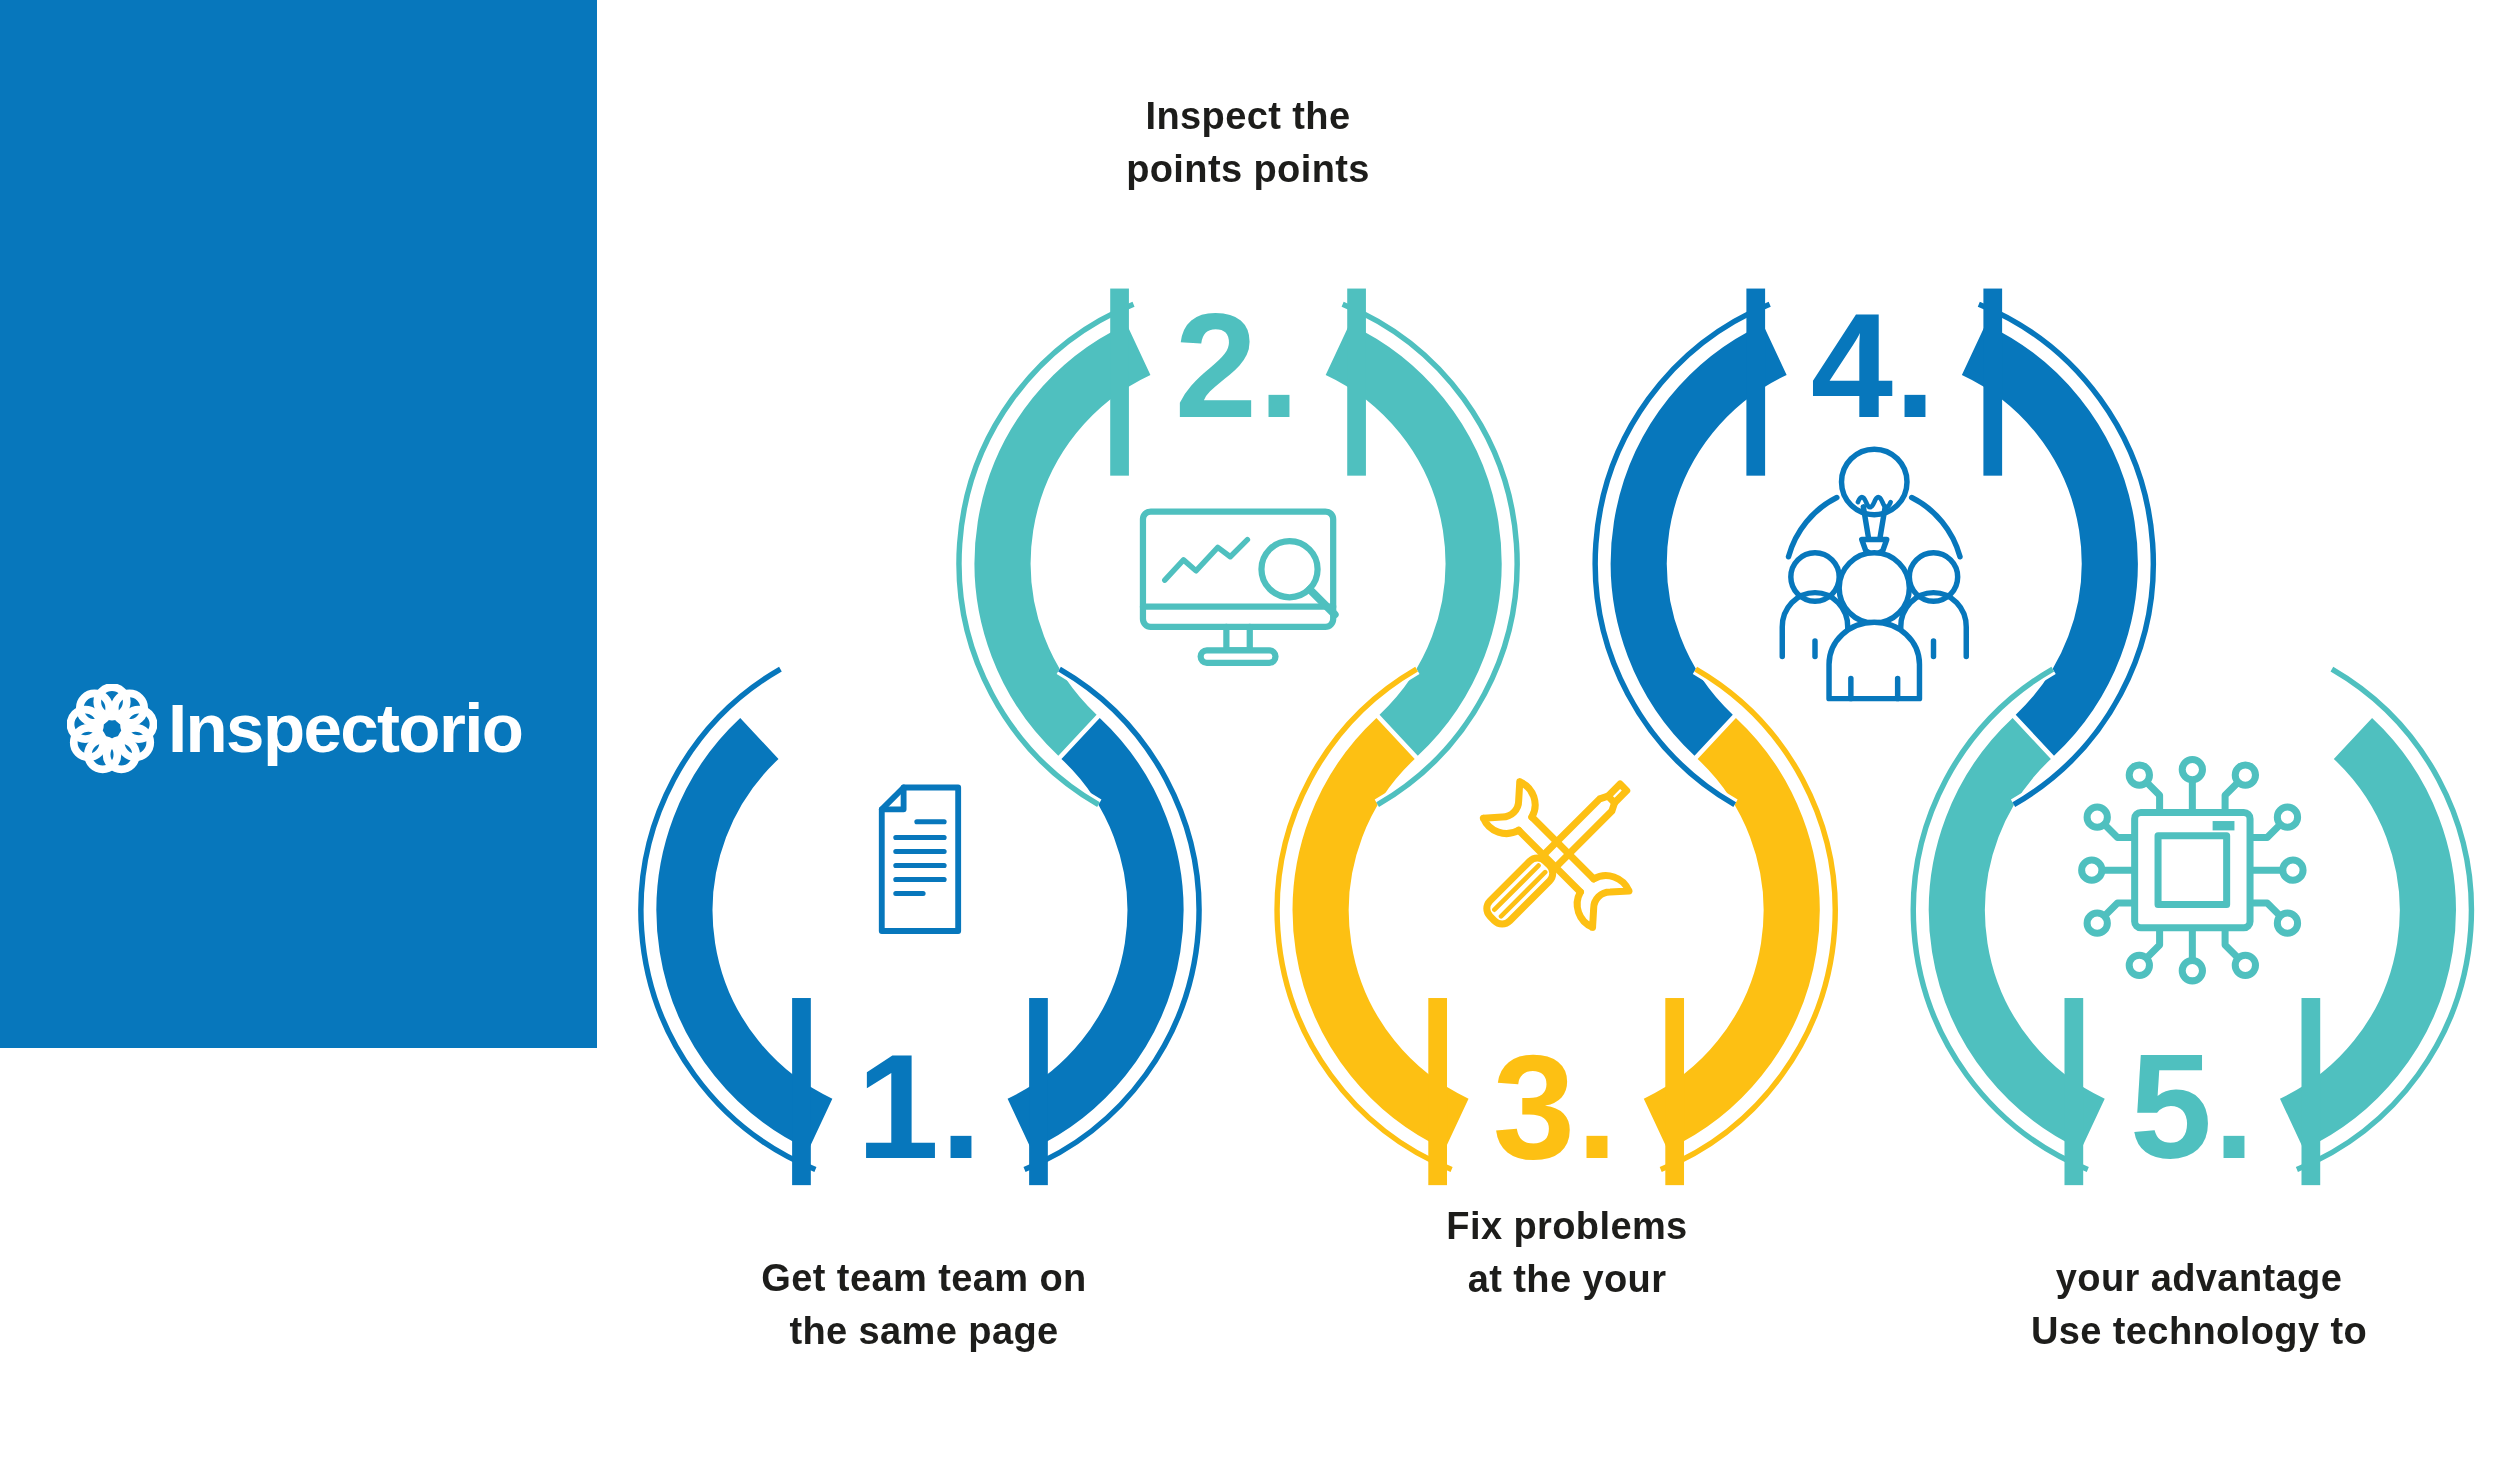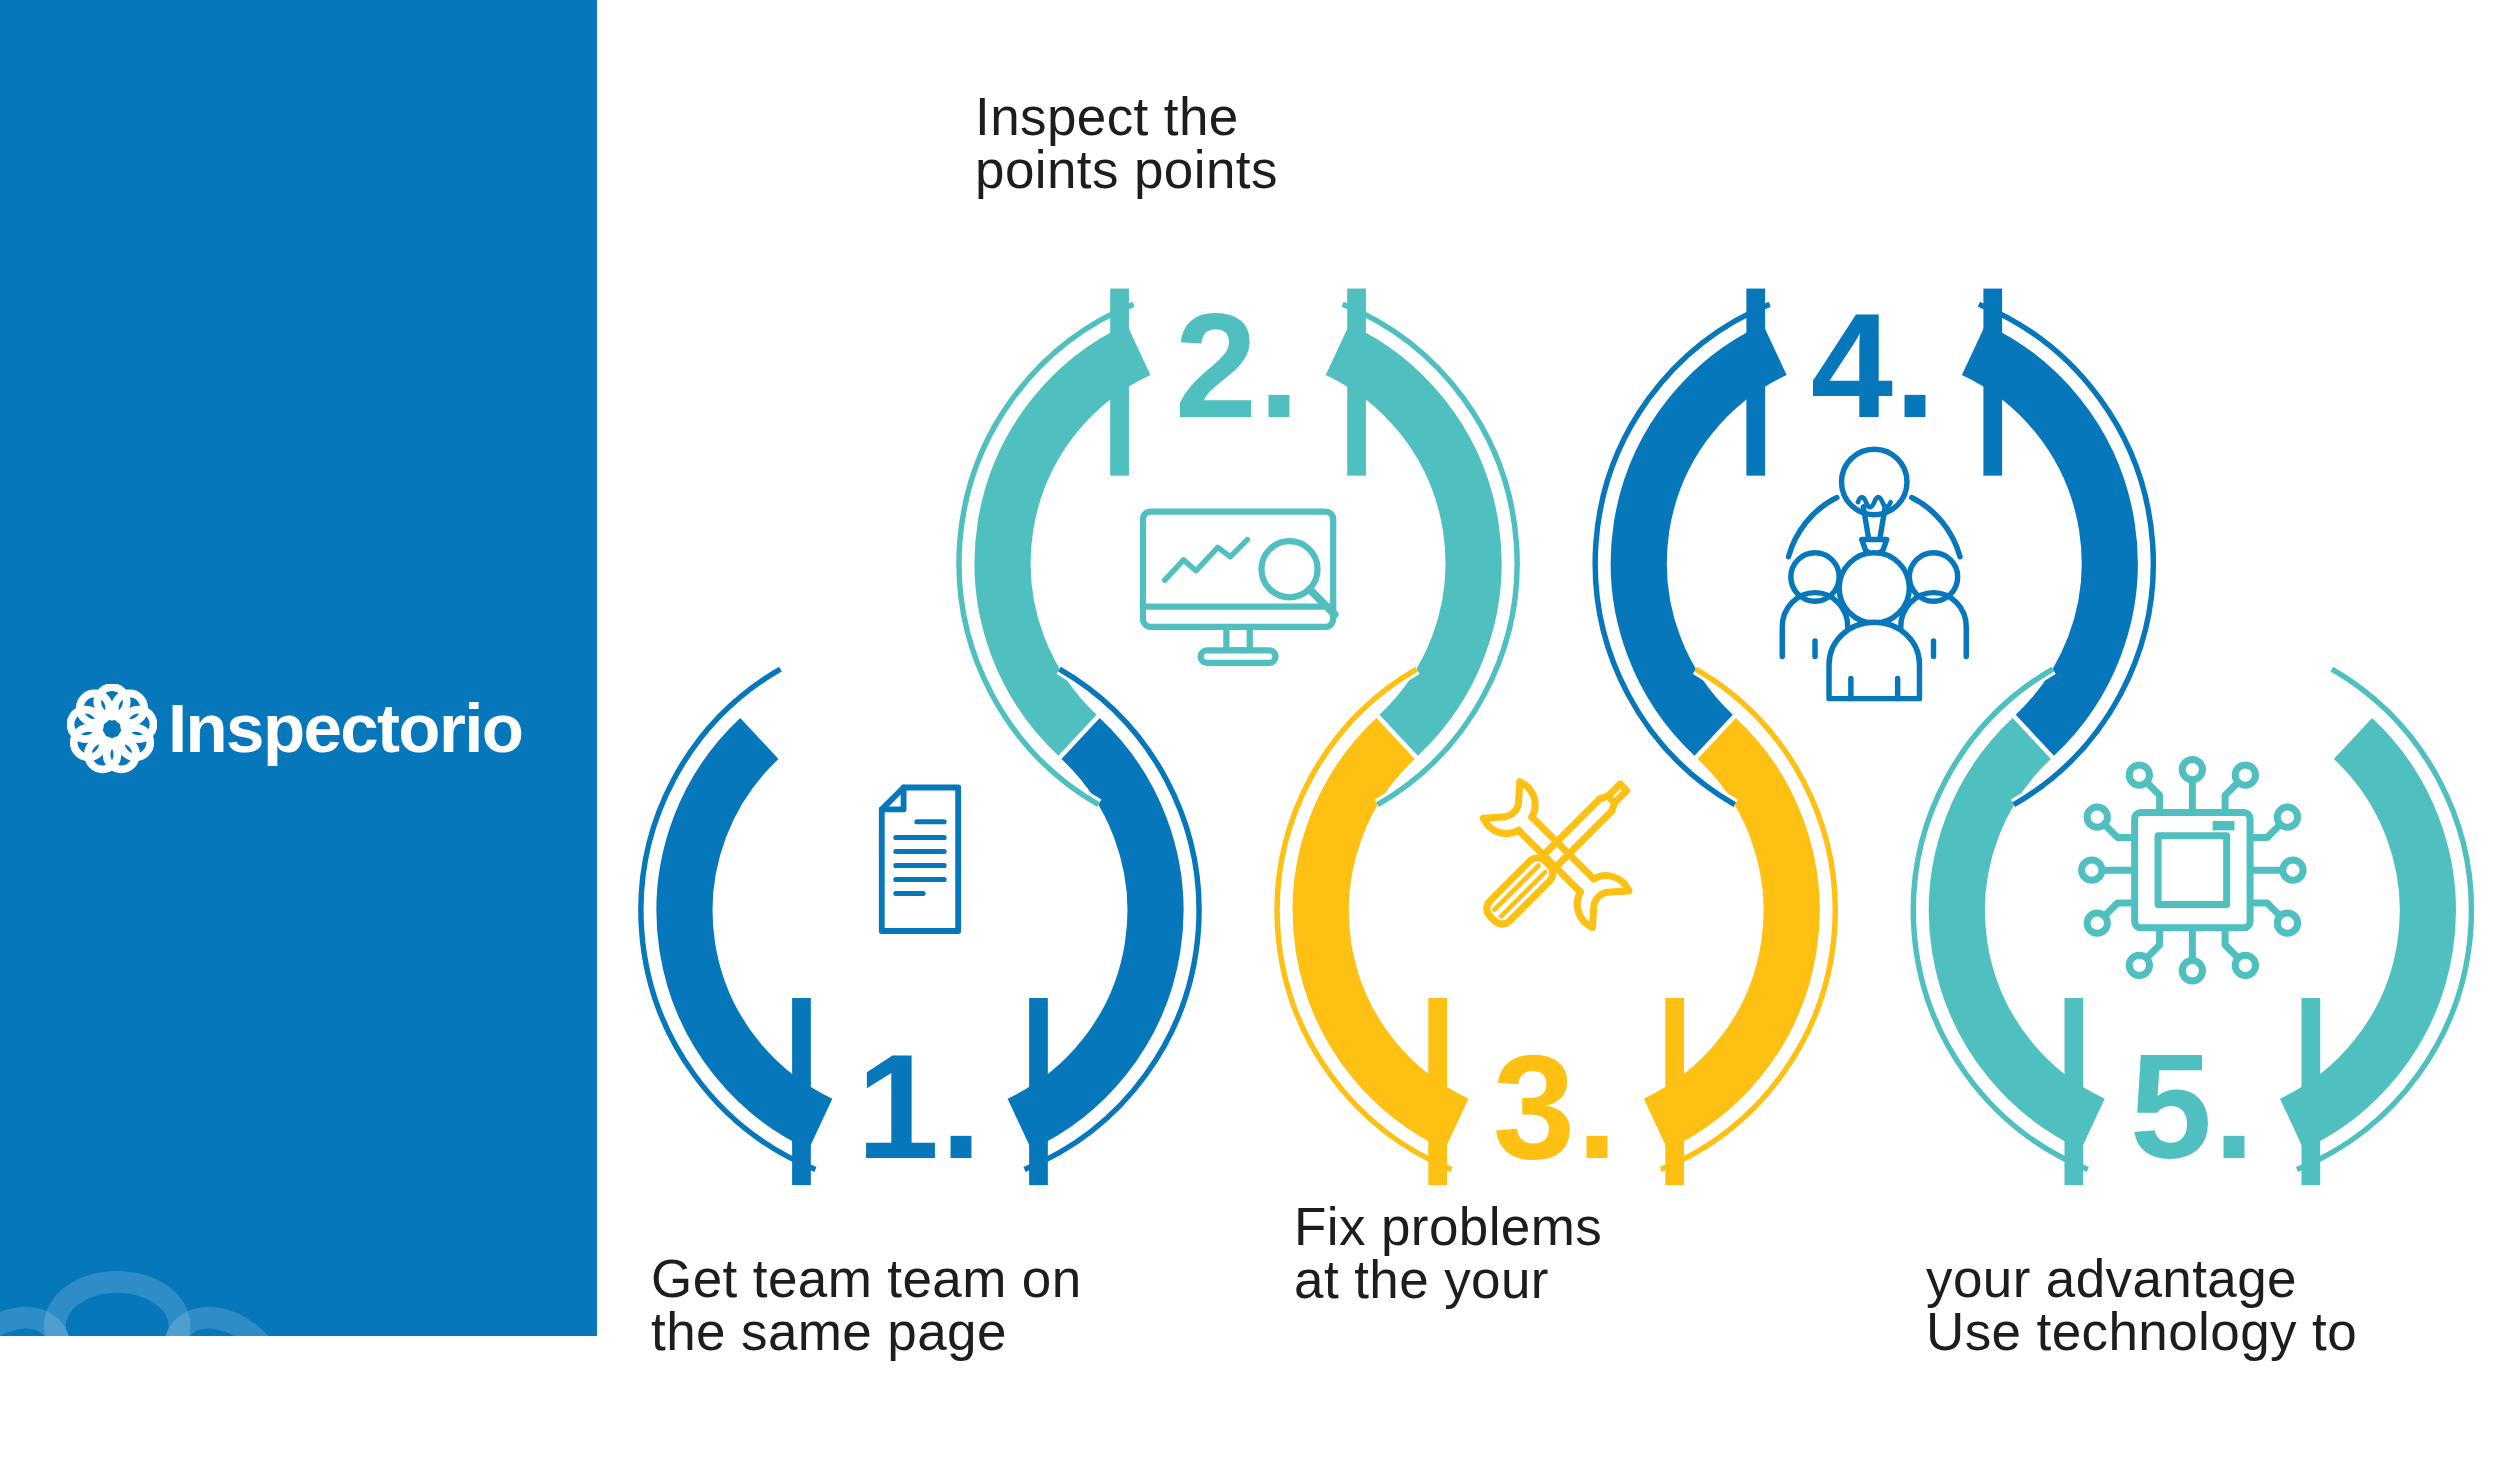--- a/index.html
+++ b/index.html
@@ -1,36 +1,36 @@
 <!DOCTYPE html>
 <html style="font-size:12.5px"><head>
 <meta charset="utf-8">
 <style>
   html,body{margin:0;padding:0;background:#fff;}
   .stage{position:relative;width:2512px;height:1462px;overflow:hidden;
          font-family:"Liberation Sans", sans-serif;background:#fff;}
   
-  .sidebar{position:absolute;left:0;top:0;width:597px;height:1336px;
+  .sidebar{position:absolute;left:0;top:0;width:597px;height:1048px;
            background:#0777bc;overflow:hidden;}
   .logo{position:absolute;left:67px;top:680px;display:flex;align-items:center;gap:11px;}
   .logo svg{display:block;}
   .wordmark{color:#ffffff;font-size:69px;font-weight:700;letter-spacing:-1.6px;line-height:97px;}
   .watermark{position:absolute;left:-117px;top:1123px;}
   
   .art{position:absolute;left:0;top:0;}
   .arm{fill:none;stroke-width:72px;}
   .thin{fill:none;stroke-width:7px;}
   .casing{fill:none;stroke:#ffffff;stroke-width:15px;}
   .blue{stroke:#0777bc;}  .teal{stroke:#4fc0bf;}  .yellow{stroke:#fdc013;}
   .fblue{fill:#0777bc;}   .fteal{fill:#4fc0bf;}   .fyellow{fill:#fdc013;}
   
   .num{position:absolute;width:234px;text-align:center;font-size:148px;font-weight:700;
        line-height:148px;letter-spacing:1.6px;}
   .num-blue{color:#0777bc;} .num-teal{color:#4fc0bf;} .num-yellow{color:#fdc013;}
-  .lbl{position:absolute;text-align:left;color:#1d1d1b;font-size:53px;font-weight:400;
+  .lbl{position:absolute;text-align:center;color:#1d1d1b;font-size:38px;font-weight:700;
        line-height:53px;letter-spacing:0.4px;}
 </style>
 </head>
 <body>
 
 <div class="stage">
 
   <aside class="sidebar">
     <div class="logo">
       <svg width="90" height="90" viewBox="-58 -58 116 116">

